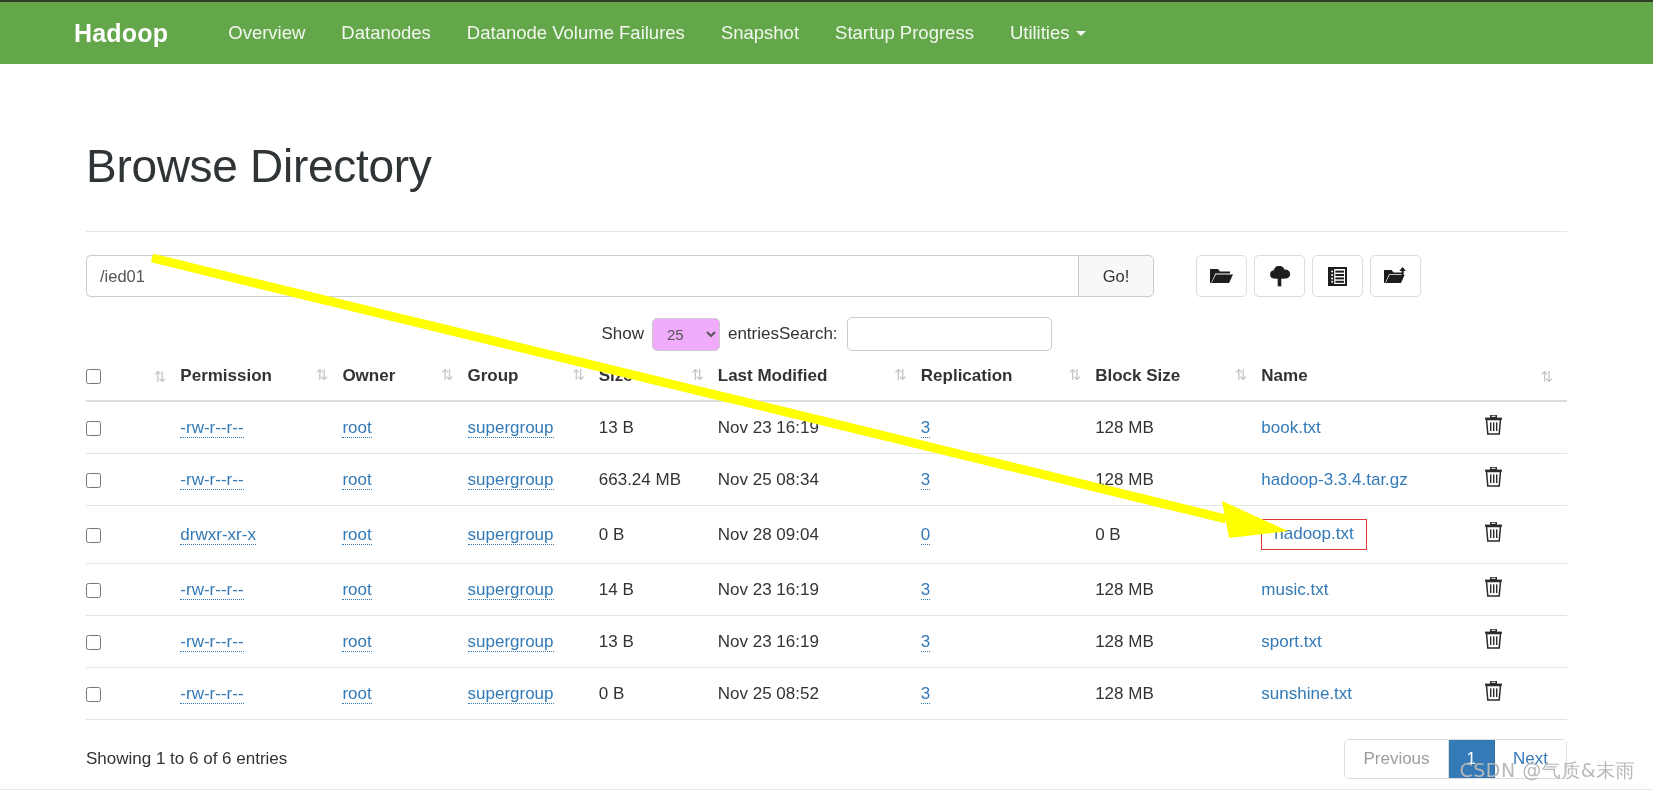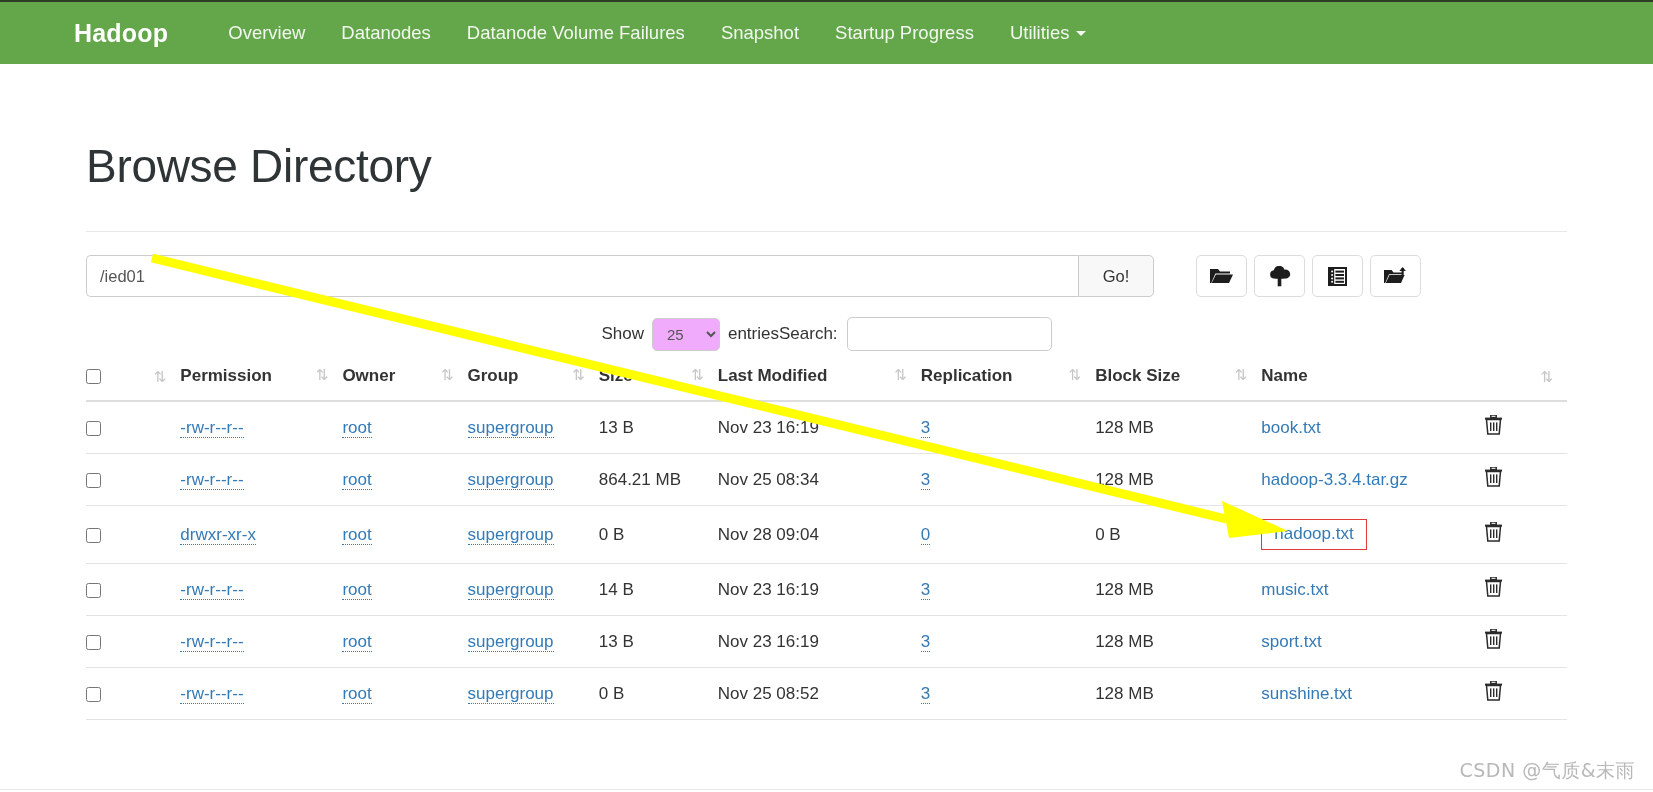--- a/index.html
+++ b/index.html
@@ -464,21 +464,21 @@
                 <rect x="8" y="7.4" width="1.4" height="8.6" fill="#2b2b2b"></rect>
                 <rect x="11" y="7.4" width="1.4" height="8.6" fill="#2b2b2b"></rect>
               </svg></span></td>
         </tr>
         <tr>
           <td><input type="checkbox" class="rowchk" style=""></td>
           <td></td>
           <td><a class="dotted-link">-rw-r--r--</a></td>
           <td><a class="dotted-link">root</a></td>
           <td><a class="dotted-link">supergroup</a></td>
-          <td><span>864.21 MB</span></td>
+          <td><span>663.24 MB</span></td>
           <td><span>Nov 25 08:34</span></td>
           <td><a class="dotted-link">3</a></td>
           <td><span>128 MB</span></td>
           <td class="name-cell"><a class="plain-link">hadoop-3.3.4.tar.gz</a></td>
           <td class="trash-cell"><span class="trash"><svg width="17" height="20" viewBox="0 0 17 20">
                 <path d="M1.5 4.6 H15.5 L14.2 19 H2.8 Z" fill="none" stroke="#2b2b2b" stroke-width="1.5"></path>
                 <rect x="0" y="2.6" width="17" height="2" fill="#2b2b2b"></rect>
                 <rect x="5.8" y="0" width="5.4" height="2.6" fill="none" stroke="#2b2b2b" stroke-width="1.5"></rect>
                 <rect x="5" y="7.4" width="1.4" height="8.6" fill="#2b2b2b"></rect>
                 <rect x="8" y="7.4" width="1.4" height="8.6" fill="#2b2b2b"></rect>
@@ -561,20 +561,28 @@
                 <rect x="0" y="2.6" width="17" height="2" fill="#2b2b2b"></rect>
                 <rect x="5.8" y="0" width="5.4" height="2.6" fill="none" stroke="#2b2b2b" stroke-width="1.5"></rect>
                 <rect x="5" y="7.4" width="1.4" height="8.6" fill="#2b2b2b"></rect>
                 <rect x="8" y="7.4" width="1.4" height="8.6" fill="#2b2b2b"></rect>
                 <rect x="11" y="7.4" width="1.4" height="8.6" fill="#2b2b2b"></rect>
               </svg></span></td>
         </tr>
       </tbody>
   </table>
 
+  <div class="table-footer">
+    <div class="info-text">Showing 1 to 6 of 6 entries</div>
+    <div class="pagination">
+      <div class="pg-btn disabled">Previous</div>
+      <div class="pg-btn active">1</div>
+      <div class="pg-btn">Next</div>
+    </div>
+  </div>
 </div>
 
 <svg class="annot-layer" viewBox="0 0 1653 792" width="1653" height="792">
   <g>
     <path d="M152,258 L1226,519" stroke="#ffff00" stroke-width="9" fill="none" stroke-linecap="butt"></path>
     <path d="M1288,531 L1222,501 L1229,538 Z" fill="#ffff00"></path>
   </g>
 </svg>
 
 <div class="watermark">CSDN @气质&amp;末雨</div>

